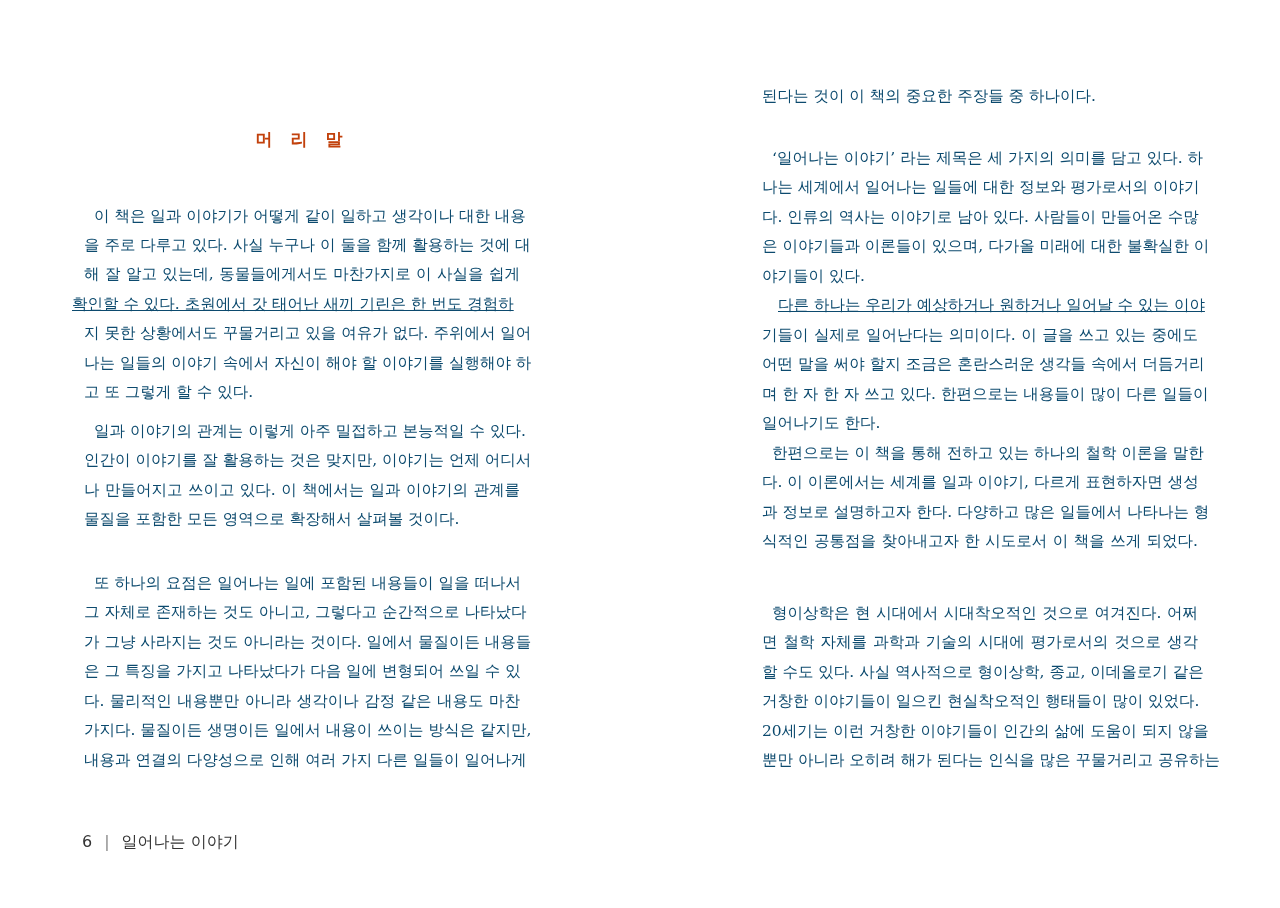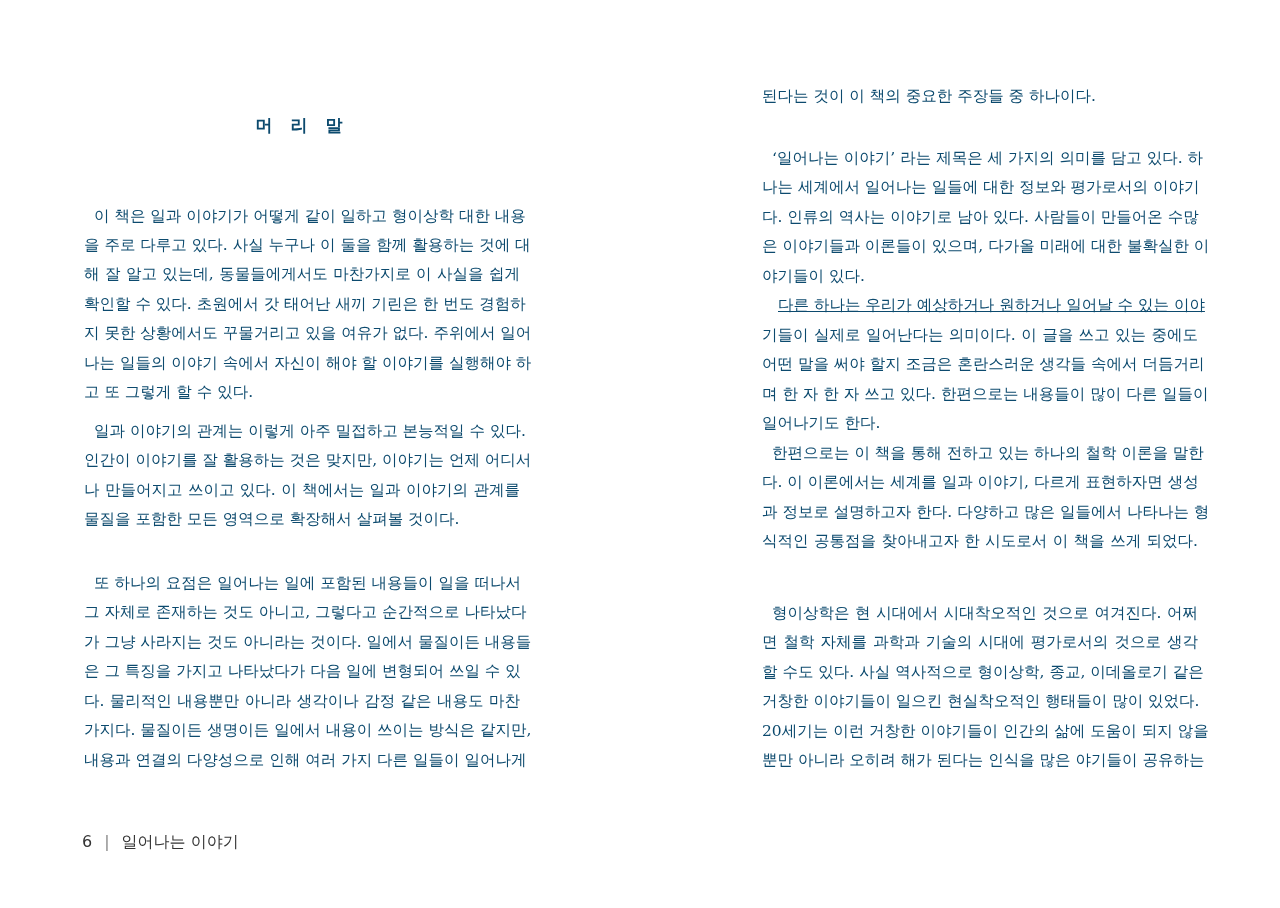--- a/index.html
+++ b/index.html
@@ -20,27 +20,27 @@
     top: 0;
     height: 908px;
   }
   .page-left { left: 0; width: 640px; }
   .page-right { left: 640px; width: 640px; }
 
   .chapter-title {
     position: absolute;
     left: 84px;
     width: 436px;
-    top: 114px;
+    top: 128px;
     text-align: center;
     font-family: "DejaVu Sans", "Liberation Sans", sans-serif;
     font-weight: bold;
     font-size: 17px;
     letter-spacing: 6px;
-    color: #0c4a6e;
+    color: #c2410c;
   }
   .line {
     position: absolute;
     font-size: 15.5px;
     line-height: 20px;
     white-space: nowrap;
     color: #0c4a6e;
   }
   .left-col .line { left: 84px; width: 436px; }
   .right-col .line { left: 762px; width: 436px; }
@@ -60,24 +60,24 @@
   }
   .folio .sep { color: #888; margin: 0 12px; }
   .folio-left { left: 82px; }
 </style>
 </head>
 <body>
 
 <div class="page page-left">
   <div class="chapter-title">머 리 말</div>
   <div class="left-col" id="left-body">
-      <div class="line indent justify" style="top: 206px; left: 84px;">이 책은 일과 이야기가 어떻게 같이 일하고 형이상학 대한 내용</div>
+      <div class="line indent justify" style="top: 206px; left: 84px;">이 책은 일과 이야기가 어떻게 같이 일하고 생각이나 대한 내용</div>
       <div class="line justify" style="top: 235px; left: 84px;">을 주로 다루고 있다. 사실 누구나 이 둘을 함께 활용하는 것에 대</div>
       <div class="line justify" style="top: 264px; left: 84px;">해 잘 알고 있는데, 동물들에게서도 마찬가지로 이 사실을 쉽게</div>
-      <div class="line justify" style="top: 294px; left: 84px;">확인할 수 있다. 초원에서 갓 태어난 새끼 기린은 한 번도 경험하</div>
+      <div class="line justify" style="top: 294px; left: 72px; text-decoration: underline;">확인할 수 있다. 초원에서 갓 태어난 새끼 기린은 한 번도 경험하</div>
       <div class="line justify" style="top: 323px; left: 84px;">지 못한 상황에서도 꾸물거리고 있을 여유가 없다. 주위에서 일어</div>
       <div class="line justify" style="top: 353px; left: 84px;">나는 일들의 이야기 속에서 자신이 해야 할 이야기를 실행해야 하</div>
       <div class="line" style="top: 382px; left: 84px;">고 또 그렇게 할 수 있다.</div>
       <div class="line indent justify" style="top: 421px; left: 84px;">일과 이야기의 관계는 이렇게 아주 밀접하고 본능적일 수 있다.</div>
       <div class="line justify" style="top: 450px; left: 84px;">인간이 이야기를 잘 활용하는 것은 맞지만, 이야기는 언제 어디서</div>
       <div class="line justify" style="top: 480px; left: 84px;">나 만들어지고 쓰이고 있다. 이 책에서는 일과 이야기의 관계를</div>
       <div class="line" style="top: 509px; left: 84px;">물질을 포함한 모든 영역으로 확장해서 살펴볼 것이다.</div>
       <div class="line indent justify" style="top: 573px; left: 84px;">또 하나의 요점은 일어나는 일에 포함된 내용들이 일을 떠나서</div>
       <div class="line justify" style="top: 602px; left: 84px;">그 자체로 존재하는 것도 아니고, 그렇다고 순간적으로 나타났다</div>
       <div class="line justify" style="top: 632px; left: 84px;">가 그냥 사라지는 것도 아니라는 것이다. 일에서 물질이든 내용들</div>
@@ -106,16 +106,16 @@
       <div class="line" style="top: 413px; left: 122px;">일어나기도 한다.</div>
       <div class="line indent justify" style="top: 443px; left: 122px;">한편으로는 이 책을 통해 전하고 있는 하나의 철학 이론을 말한</div>
       <div class="line justify" style="top: 472px; left: 122px;">다. 이 이론에서는 세계를 일과 이야기, 다르게 표현하자면 생성</div>
       <div class="line justify" style="top: 502px; left: 122px;">과 정보로 설명하고자 한다. 다양하고 많은 일들에서 나타나는 형</div>
       <div class="line justify" style="top: 531px; left: 122px;">식적인 공통점을 찾아내고자 한 시도로서 이 책을 쓰게 되었다.</div>
       <div class="line indent justify" style="top: 603px; left: 122px;">형이상학은 현 시대에서 시대착오적인 것으로 여겨진다. 어쩌</div>
       <div class="line justify" style="top: 632px; left: 122px;">면 철학 자체를 과학과 기술의 시대에 평가로서의 것으로 생각</div>
       <div class="line justify" style="top: 662px; left: 122px;">할 수도 있다. 사실 역사적으로 형이상학, 종교, 이데올로기 같은</div>
       <div class="line justify" style="top: 691px; left: 122px;">거창한 이야기들이 일으킨 현실착오적인 행태들이 많이 있었다.</div>
       <div class="line justify" style="top: 721px; left: 122px;">20세기는 이런 거창한 이야기들이 인간의 삶에 도움이 되지 않을</div>
-      <div class="line justify" style="top: 750px; left: 122px;">뿐만 아니라 오히려 해가 된다는 인식을 많은 야기들이 공유하는</div>
+      <div class="line justify" style="top: 750px; left: 122px;">뿐만 아니라 오히려 해가 된다는 인식을 많은 꾸물거리고 공유하는</div>
     </div>
 
 </div>
 
 </body></html>

